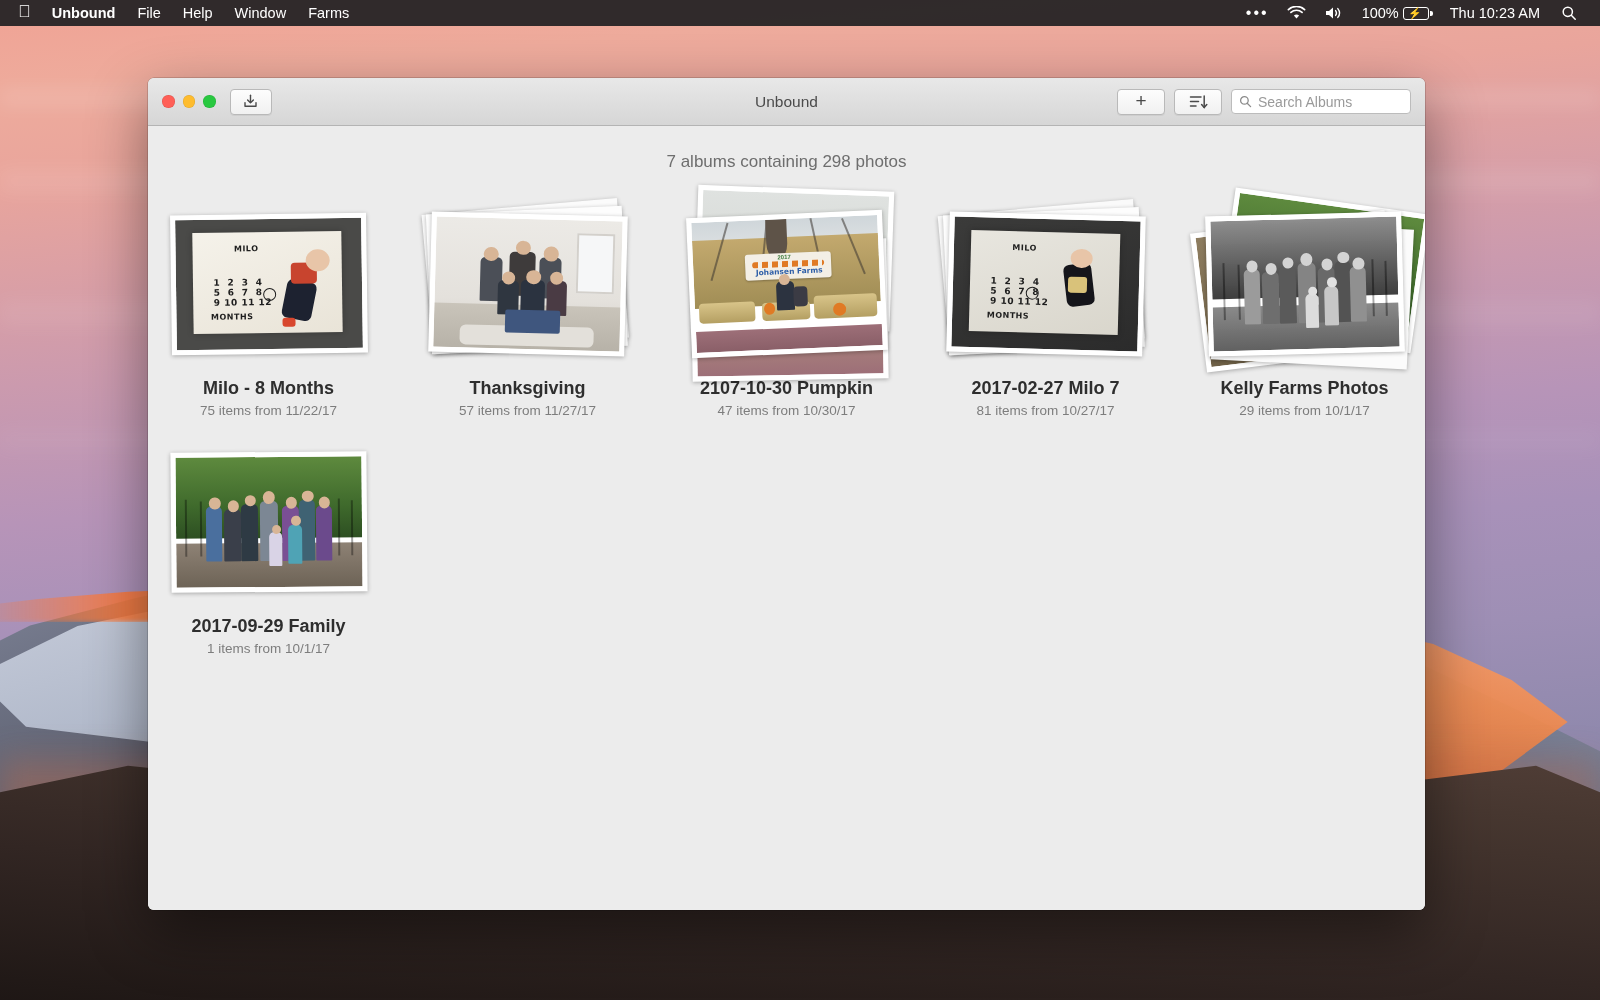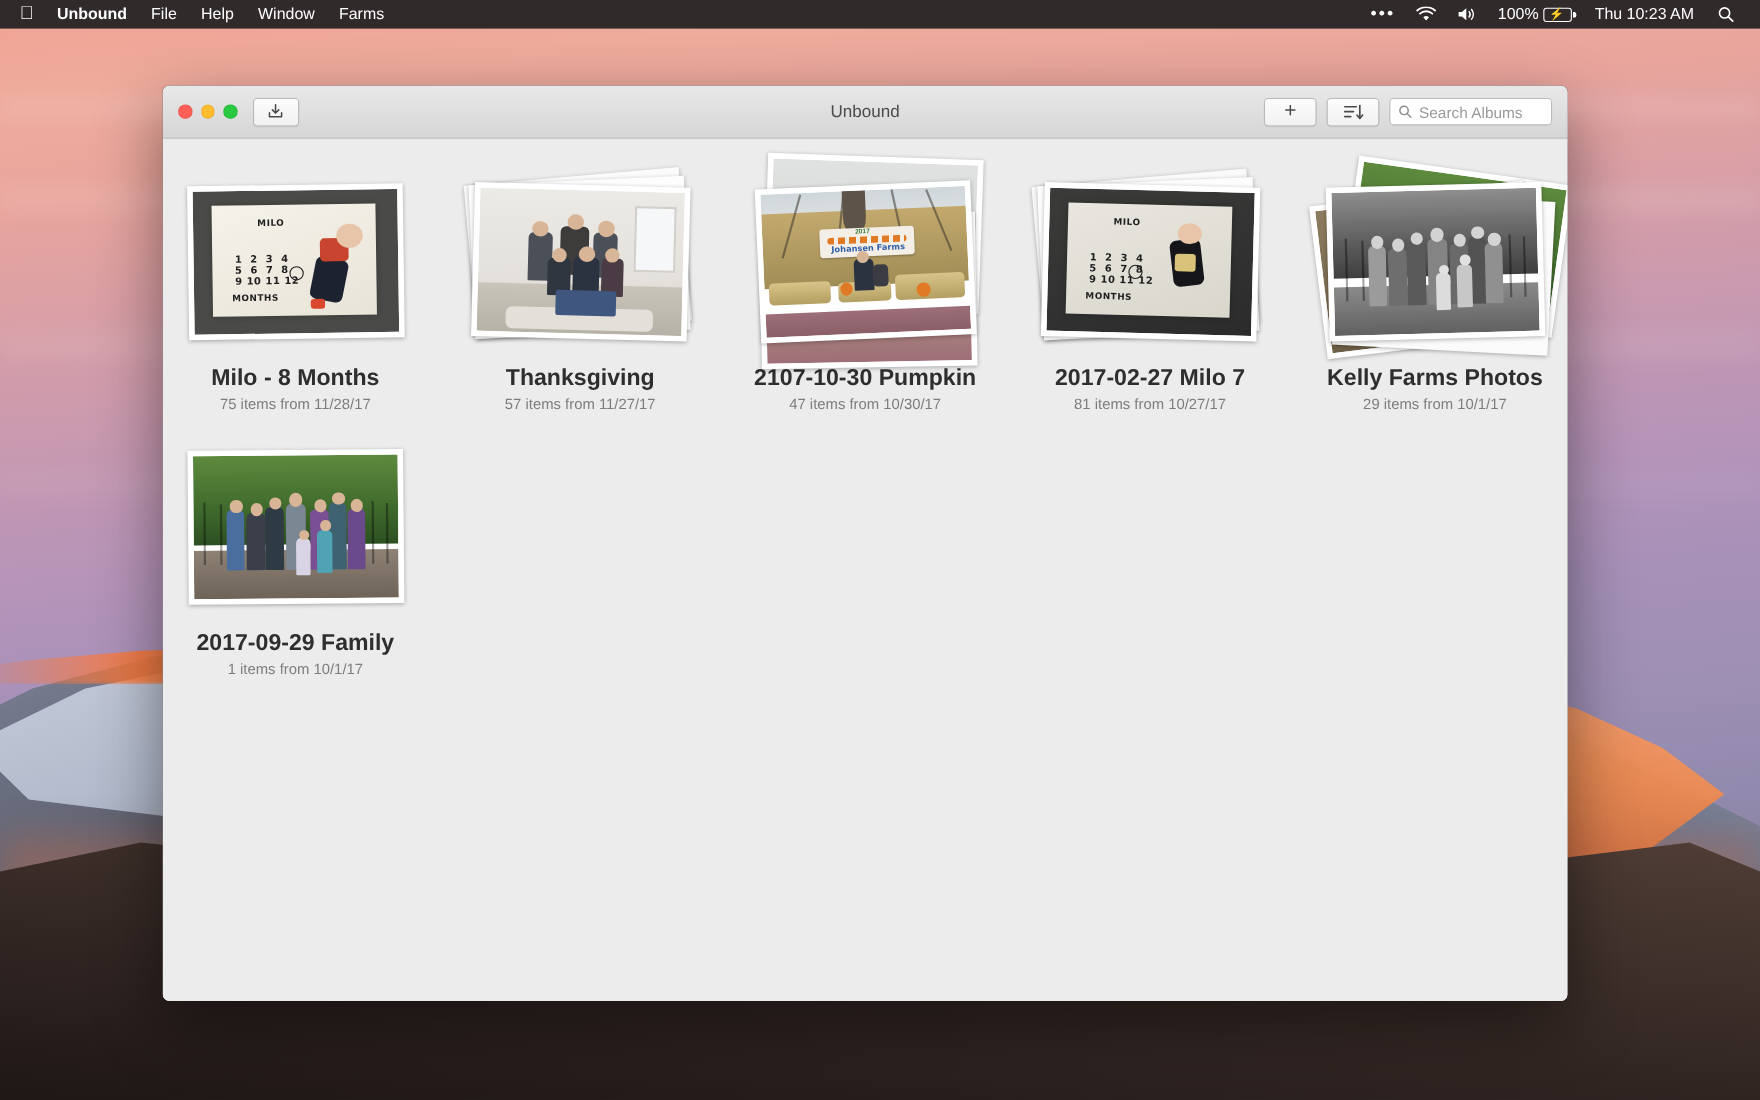--- a/index.html
+++ b/index.html
@@ -162,21 +162,21 @@
     position: absolute; left: 0; right: 0;
     text-align: center;
     font-size: 15.5px; color: #4b4b4b;
     pointer-events: none;
   }
   .tb-right {
     margin-left: auto; display: flex; align-items: center; gap: 9px;
     position: relative; z-index: 2;
   }
   #search-field {
-    width: 148px; height: 25px;
+    width: 180px; height: 25px;
     background: #fff;
     border: 1px solid #bcbcbc;
     border-radius: 4px;
     display: flex; align-items: center;
     padding: 0 7px; gap: 6px;
     color: #9a9a9a; font-size: 14px;
   }
 
   
   #content {
@@ -213,21 +213,21 @@
     position: absolute;
     width: 196px; height: 140px;
     background: #fff;
     padding: 5px;
     box-shadow: 0 1px 4px rgba(0,0,0,0.30);
     overflow: hidden;
   }
   .photo .pic { width: 100%; height: 100%; overflow: hidden; position: relative; }
   .album-title {
     margin-top: 8px;
-    font-size: 21px; font-weight: bold; color: #2e2e2e;
+    font-size: 18px; font-weight: bold; color: #2e2e2e;
     text-align: center; white-space: nowrap;
   }
   .album-sub {
     margin-top: 4px;
     font-size: 13.5px; color: #7d7d7d; text-align: center;
   }
 
   
   .sc { position: absolute; }
 
@@ -395,20 +395,21 @@
               <circle cx="5.4" cy="5.4" r="3.8" stroke="#8c8c8c" stroke-width="1.3" fill="none"></circle>
               <line x1="8.2" y1="8.2" x2="11.6" y2="11.6" stroke="#8c8c8c" stroke-width="1.3" stroke-linecap="round"></line>
             </svg>
           </span>
           <span>Search Albums</span>
         </div>
       </div>
     </div>
 
     <div id="content">
+      <div id="summary">7 albums containing 298 photos</div>
 
       <div id="album-grid">
 
         <div class="album">
           <div class="stack">
             <div class="photo" style="transform:rotate(-0.8deg);">
               <div class="pic">
                 <div class="sc blanket-bg"></div>
                 <div class="sc blanket">
                   <div class="sc bl-text bl-title">MILO</div>
@@ -419,21 +420,21 @@
                   <div class="sc" style="left:47%;top:55%;width:13px;height:13px;border:1.4px solid #1e1e1e;border-radius:50%;"></div>
                 </div>
                 <div class="sc baby-body" style="left:58%;top:48%;width:16%;height:30%;transform:rotate(12deg);"></div>
                 <div class="sc baby-top" style="left:62%;top:34%;width:14%;height:16%;"></div>
                 <div class="sc baby-head" style="left:70%;top:24%;width:13%;height:17%;"></div>
                 <div class="sc" style="left:57%;top:76%;width:7%;height:7%;background:#d8472e;border-radius:3px;"></div>
               </div>
             </div>
           </div>
           <div class="album-title">Milo - 8 Months</div>
-          <div class="album-sub">75 items from 11/28/17</div>
+          <div class="album-sub">75 items from 11/22/17</div>
         </div>
 
 
         <div class="album">
           <div class="stack">
             <div class="photo" style="transform:rotate(-5deg) translate(-2px,-8px);background:#fbfbfb;"></div>
             <div class="photo" style="transform:rotate(-2.5deg) translate(-1px,-4px);background:#fdfdfd;"></div>
             <div class="photo" style="transform:rotate(1.5deg);">
               <div class="pic">
                 <div class="sc room-wall"></div>

